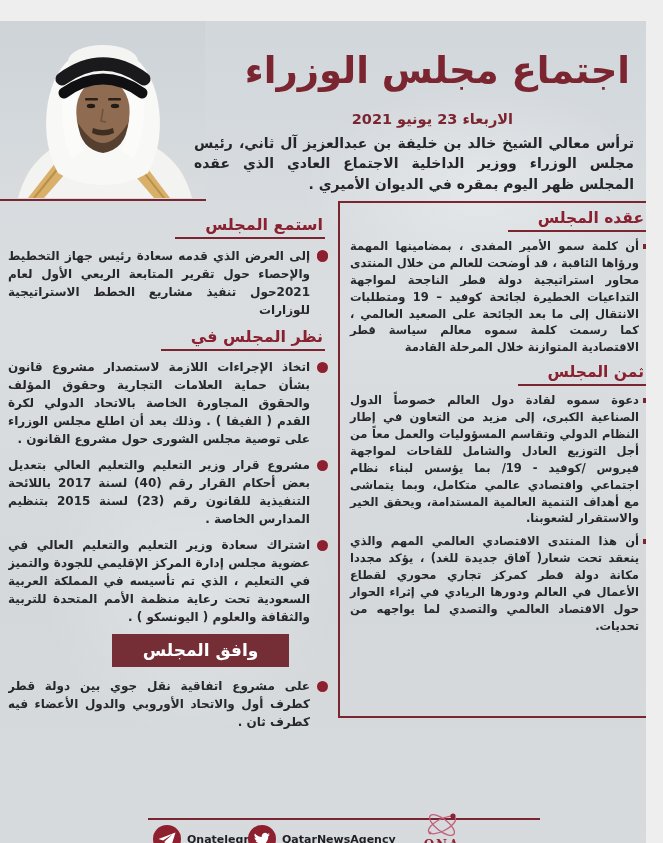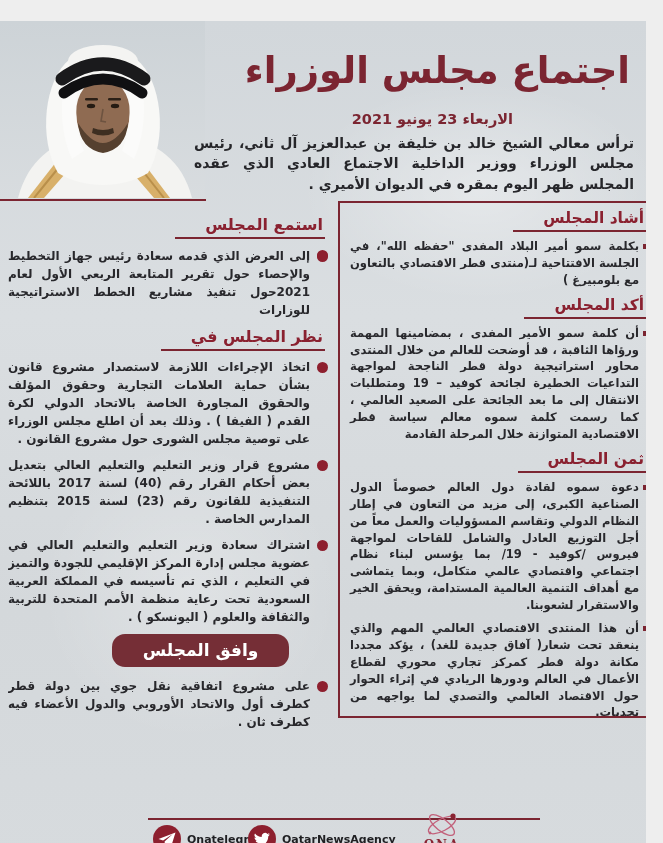--- a/index.html
+++ b/index.html
@@ -25,21 +25,21 @@
   
   .left-col{position:absolute;left:8px;top:191px;width:323px;height:614px;direction:rtl;overflow:hidden;}
   .right-box{position:absolute;left:338px;top:180px;width:320px;height:517px;box-sizing:border-box;
     border:2px solid #7b2531;direction:rtl;padding:3px 0 0 8px;overflow:hidden;}
   .right-after{position:absolute;left:338px;top:702px;width:322px;direction:rtl;}
 
   .sec-h{text-align:right;margin:3px 6px 7px 0;}
   .sec-h .hu{display:inline-block;color:#8a2130;font-size:16px;font-weight:bold;
     padding:0 2px 3px 30px;border-bottom:2.5px solid #7b2531;}
   .sec-h.filled{background:#752e36;color:#fff;font-size:17px;font-weight:bold;text-align:center;
-    width:177px;height:33px;line-height:33px;margin:8px 42px 10px auto;border-radius:13px;}
+    width:177px;height:33px;line-height:33px;margin:8px 42px 10px auto;}
 
   .para{position:relative;color:#28282c;font-weight:bold;text-align:justify;line-height:1.5;margin:0 0 8px 0;}
   .left-col .para,.right-after .para{font-size:12px;padding-right:21px;}
   .para.circle .marker{position:absolute;right:3px;top:4px;width:11px;height:11px;border-radius:50%;background:#8d1f2e;}
   .right-box .para{font-size:11.5px;line-height:1.47;padding-right:17px;padding-left:2px;margin-bottom:6px;}
   .para.dash .marker{position:absolute;right:0;top:6px;width:13px;height:5px;background:#7b2531;}
   .right-box .sec-h{margin:2px 10px 6px 0;}
   .right-box .sec-h .hu{font-size:15.5px;}
 
   
@@ -109,23 +109,21 @@
       <div class="para circle"><span class="marker"></span></div>
       <div class="para circle"><span class="marker"></span><span class="ptext">إلى العرض الذي قدمه سعادة رئيس جهاز التخطيط والإحصاء حول تقرير المتابعة الربعي الأول لعام 2021حول تنفيذ مشاريع الخطط الاستراتيجية للوزارات</span></div>
       <div class="sec-h"><span class="hu">نظر المجلس في</span></div>
       <div class="para circle"><span class="marker"></span><span class="ptext">اتخاذ الإجراءات اللازمة لاستصدار مشروع قانون بشأن حماية العلامات التجارية وحقوق المؤلف والحقوق المجاورة الخاصة بالاتحاد الدولي لكرة القدم ( الفيفا ) . وذلك بعد أن اطلع مجلس الوزراء على توصية مجلس الشورى حول مشروع القانون .</span></div>
       <div class="para circle"><span class="marker"></span><span class="ptext">مشروع قرار وزير التعليم والتعليم العالي بتعديل بعض أحكام القرار رقم (40) لسنة 2017 باللائحة التنفيذية للقانون رقم (23) لسنة 2015 بتنظيم المدارس الخاصة .</span></div>
       <div class="para circle"><span class="marker"></span><span class="ptext">اشتراك سعادة وزير التعليم والتعليم العالي في عضوية مجلس إدارة المركز الإقليمي للجودة والتميز في التعليم ، الذي تم تأسيسه في المملكة العربية السعودية تحت رعاية منظمة الأمم المتحدة للتربية والثقافة والعلوم ( اليونسكو ) .</span></div>
       <div class="sec-h filled">وافق المجلس</div>
       <div class="para circle"><span class="marker"></span><span class="ptext">على مشروع اتفاقية نقل جوي بين دولة قطر كطرف أول والاتحاد الأوروبي والدول الأعضاء فيه كطرف ثان .</span></div>
     </div>
   <div class="right-box" id="right-box">
-      <div class="sec-h"><span class="hu">أشاد المجلس</span></div>
-      <div class="para dash"><span class="marker"></span><span class="ptext">بكلمة سمو أمير البلاد المفدى "حفظه الله"، في الجلسة الافتتاحية لـ(منتدى قطر الاقتصادي بالتعاون مع بلومبيرغ )</span></div>
-      <div class="sec-h"><span class="hu">أكد المجلس</span></div>
+      <div class="sec-h"><span class="hu">عقده المجلس</span></div>
       <div class="para dash"><span class="marker"></span><span class="ptext">أن كلمة سمو الأمير المفدى ، بمضامينها المهمة ورؤاها الثاقبة ، قد أوضحت للعالم من خلال المنتدى محاور استراتيجية دولة قطر الناجحة لمواجهة التداعيات الخطيرة لجائحة كوفيد – 19 ومتطلبات الانتقال إلى ما بعد الجائحة على الصعيد العالمي ، كما رسمت كلمة سموه معالم سياسة قطر الاقتصادية المتوازنة خلال المرحلة القادمة</span></div>
       <div class="sec-h"><span class="hu">ثمن المجلس</span></div>
       <div class="para dash"><span class="marker"></span><span class="ptext">دعوة سموه لقادة دول العالم خصوصاً الدول الصناعية الكبرى، إلى مزيد من التعاون في إطار النظام الدولي وتقاسم المسؤوليات والعمل معاً من أجل التوزيع العادل والشامل للقاحات لمواجهة فيروس /كوفيد - 19/ بما يؤسس لبناء نظام اجتماعي واقتصادي عالمي متكامل، وبما يتماشى مع أهداف التنمية العالمية المستدامة، ويحقق الخير والاستقرار لشعوبنا.</span></div>
       <div class="para dash"><span class="marker"></span><span class="ptext">أن هذا المنتدى الاقتصادي العالمي المهم والذي ينعقد تحت شعار( آفاق جديدة للغد) ، يؤكد مجددا مكانة دولة قطر كمركز تجاري محوري لقطاع الأعمال في العالم ودورها الريادي في إثراء الحوار حول الاقتصاد العالمي والتصدي لما يواجهه من تحديات.</span></div>
     </div>
 
   <div class="footer-line"></div>
 
   <div class="social" style="left:153px">
     <span class="sicon">

